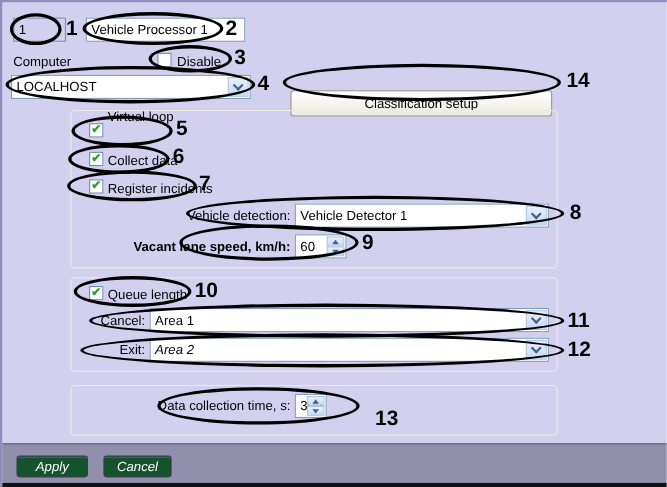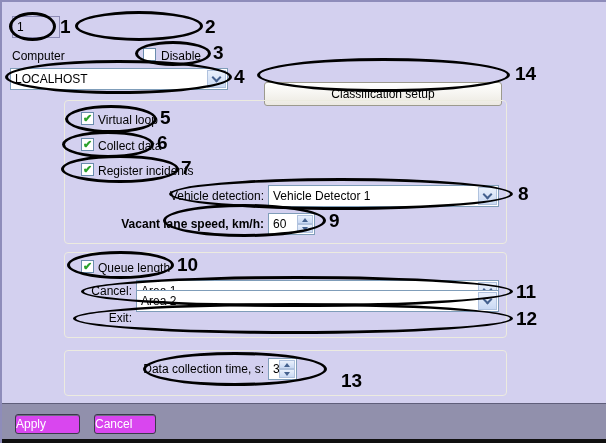--- a/index.html
+++ b/index.html
@@ -49,56 +49,57 @@
   .xpbtn{
     background:linear-gradient(#ffffff,#ece9e1);
     border:1px solid #9c9a8e;border-radius:3px;
     text-align:center;line-height:22px;cursor:default;
   }
   .footer{
     left:0;top:401px;width:606px;height:36px;
     background:#9190ac;border-top:1px solid #5f5e7a;
   }
   .darkbtn{
-    background:#d946ef;border:1px solid #393949;border-radius:3px;
+    background:#14532d;border:1px solid #393949;border-radius:3px;
     box-shadow:inset 0 1px 0 #6d6d82;
-    color:#fff;text-align:left;line-height:18px;cursor:default;
+    color:#fff;text-align:center;line-height:18px;cursor:default;font-style:italic;
   }
   .blackstrip{left:0;top:437px;width:606px;height:6px;background:#101010;}
   
   .callout{border:3px solid #000;border-radius:50%;pointer-events:none;}
   .cnum{font-weight:bold;font-size:19px;line-height:22px;pointer-events:none;}
 </style>
 </head>
 <body>
 
 <div id="app">
 
   <div class="abs field dim" style="left:10px;top:14px;width:48px;height:22px;">1</div>
+  <div class="abs field" style="left:76px;top:14px;width:145px;height:22px;">Vehicle Processor 1</div>
 
   <div class="abs label" style="left:10px;top:47px;">Computer</div>
 
   <span class="abs cb" style="left:141px;top:46px;"></span>
   <div class="abs label" style="left:159px;top:47px;">Disable</div>
 
   <div class="abs combo" style="left:8px;top:66px;width:218px;height:22px;">
     <span class="val">LOCALHOST</span>
     <span class="btn">
         <span class="chev"></span>
       </span>
   </div>
 
   <div class="abs xpbtn" style="left:262px;top:80px;width:238px;height:24px;">Classification setup</div>
 
   <div class="abs group" style="left:62px;top:98px;width:443px;height:144px;"></div>
 
   <span class="abs cb" style="left:79px;top:110px;">
     <span class="mark">✔</span>
     </span>
-  <div class="abs label" style="left:96px;top:111px;">Virtual loop</div>
+  <div class="abs label" style="left:96px;top:97px;">Virtual loop</div>
 
   <span class="abs cb" style="left:79px;top:136px;">
     <span class="mark">✔</span>
     </span>
   <div class="abs label" style="left:96px;top:137px;">Collect data</div>
 
   <span class="abs cb" style="left:79px;top:161px;">
     <span class="mark">✔</span>
     </span>
   <div class="abs label" style="left:96px;top:162px;">Register incidents</div>
@@ -133,21 +134,21 @@
 
   <div class="abs label r" style="left:60px;top:282px;width:70px;">Cancel:</div>
   <div class="abs combo" style="left:134px;top:278px;width:363px;height:22px;">
     <span class="val">Area 1</span>
     <span class="btn">
         <span class="chev"></span>
       </span>
   </div>
 
   <div class="abs label r" style="left:60px;top:309px;width:70px;">Exit:</div>
-  <div class="abs combo" style="left:134px;top:288px;width:363px;height:22px;">
+  <div class="abs combo" style="left:134px;top:305px;width:363px;height:22px;font-style:italic;">
     <span class="val">Area 2</span>
     <span class="btn">
         <span class="chev"></span>
       </span>
   </div>
 
   <div class="abs group" style="left:62px;top:348px;width:443px;height:46px;"></div>
 
   <div class="abs label r" style="left:100px;top:360px;width:162px;">Data collection time, s:</div>
   <div class="abs spin" style="left:266px;top:356px;width:29px;height:22px;">

